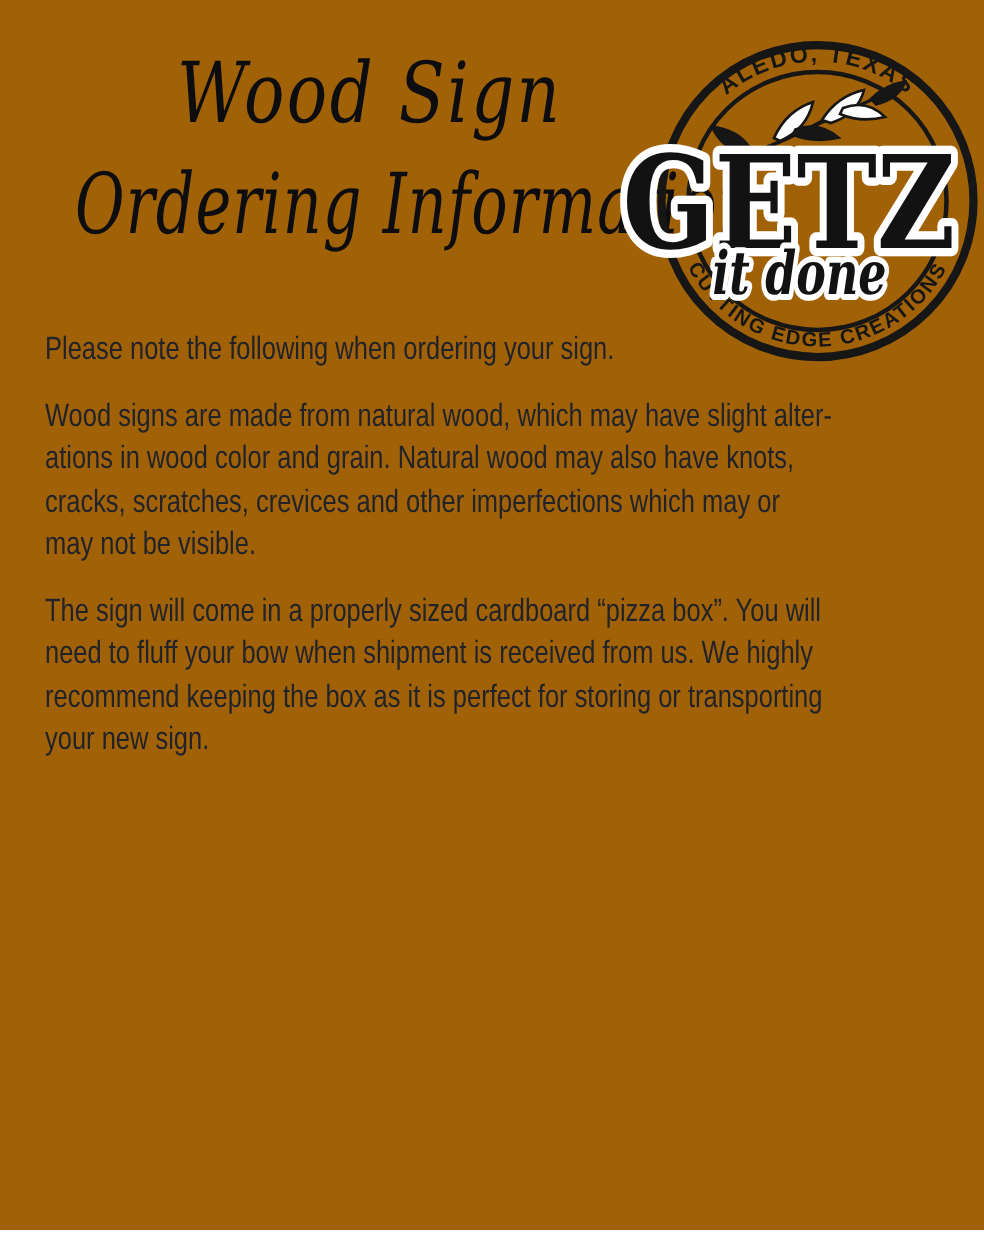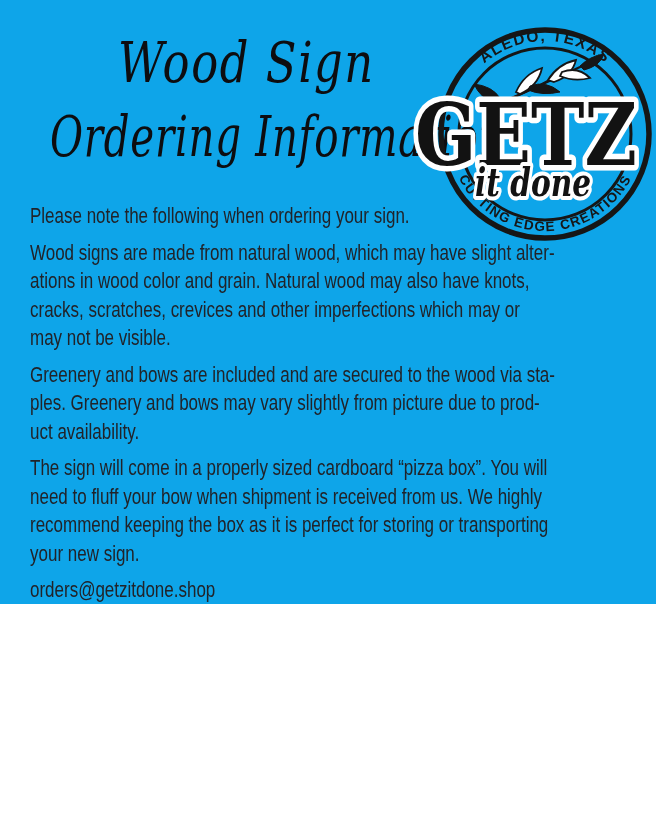--- a/index.html
+++ b/index.html
@@ -1,17 +1,17 @@
 <!DOCTYPE html>
 <html><head>
 <meta charset="utf-8">
 <style>
   html,body{margin:0;padding:0;background:#ffffff;}
   .page{
-    position:relative;width:656px;height:604px;background:#0ea5e9;
+    position:relative;width:656px;height:820px;background:#a16207;
     font-family:"Liberation Sans",sans-serif;color:#212329;overflow:hidden;
   }
   
   .script{
     position:absolute;font-family:"DejaVu Serif",serif;font-style:italic;
     color:#0d0d10;white-space:nowrap;transform-origin:0 0;font-weight:500;
   }
   .s1{left:118px;top:30px;font-size:56px;transform:scaleX(0.80);letter-spacing:2px;}
   .s2{left:50px;top:104px;font-size:56px;transform:scaleX(0.72);letter-spacing:1px;}
   
@@ -23,21 +23,21 @@
   .arc-bottom{font-size:13.5px;letter-spacing:1.3px;}
   .brand{font-family:"DejaVu Serif",serif;font-weight:bold;fill:#121212;}
   .halo{stroke:#ffffff;stroke-width:11;fill:#ffffff;stroke-linejoin:round;}
   .halo2{stroke:#ffffff;stroke-width:8;fill:#ffffff;stroke-linejoin:round;}
   .tagline{font-family:"DejaVu Serif",serif;font-weight:bold;font-style:italic;fill:#121212;}
   .branch{stroke:#161616;fill:none;stroke-width:2;}
   .leaf-solid{fill:#161616;stroke:#161616;stroke-width:1;}
   .leaf-open{fill:#ffffff;stroke:#161616;stroke-width:1.8;}
   
   .content{position:absolute;left:30px;top:202px;width:620px;}
-  .para{margin:0 0 8px 0;}
+  .para{margin:16px 0 8px 0;}
   .tline{
     font-size:21.5px;line-height:28.5px;white-space:nowrap;
     transform:scaleX(0.79);transform-origin:0 50%;color:#212329;
   }
 </style>
 </head>
 <body>
 
 <div class="page">
 
@@ -85,29 +85,21 @@
         <div class="para">
           <div class="tline">Please note the following when ordering your sign.</div>
         </div>
         <div class="para">
           <div class="tline">Wood signs are made from natural wood, which may have slight alter-</div>
           <div class="tline">ations in wood color and grain. Natural wood may also have knots,</div>
           <div class="tline">cracks, scratches, crevices and other imperfections which may or</div>
           <div class="tline">may not be visible.</div>
         </div>
         <div class="para">
-          <div class="tline">Greenery and bows are included and are secured to the wood via sta-</div>
-          <div class="tline">ples. Greenery and bows may vary slightly from picture due to prod-</div>
-          <div class="tline">uct availability.</div>
-        </div>
-        <div class="para">
           <div class="tline">The sign will come in a properly sized cardboard “pizza box”. You will</div>
           <div class="tline">need to fluff your bow when shipment is received from us. We highly</div>
           <div class="tline">recommend keeping the box as it is perfect for storing or transporting</div>
           <div class="tline">your new sign.</div>
         </div>
       </div>
-    <div class="para">
-      <div class="tline">orders@getzitdone.shop</div>
-    </div>
   </div>
 
 </div>
 
 </body></html>

